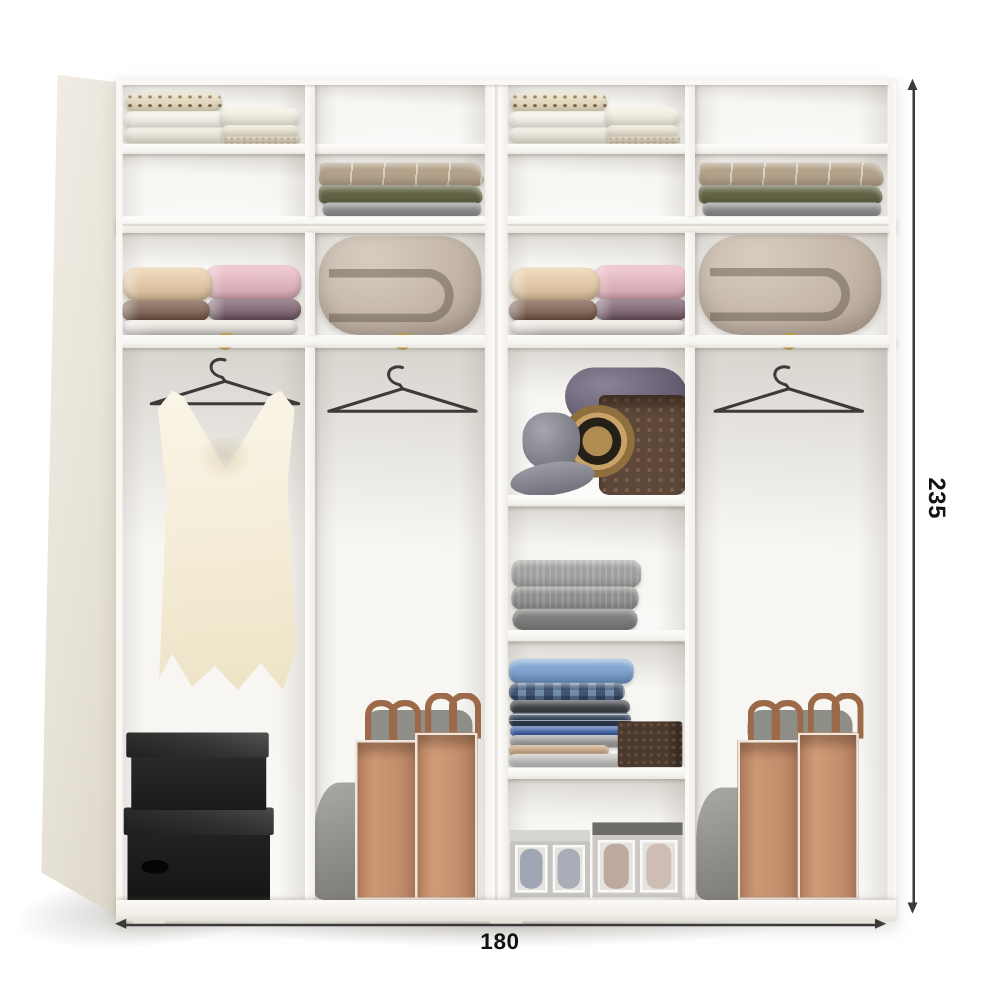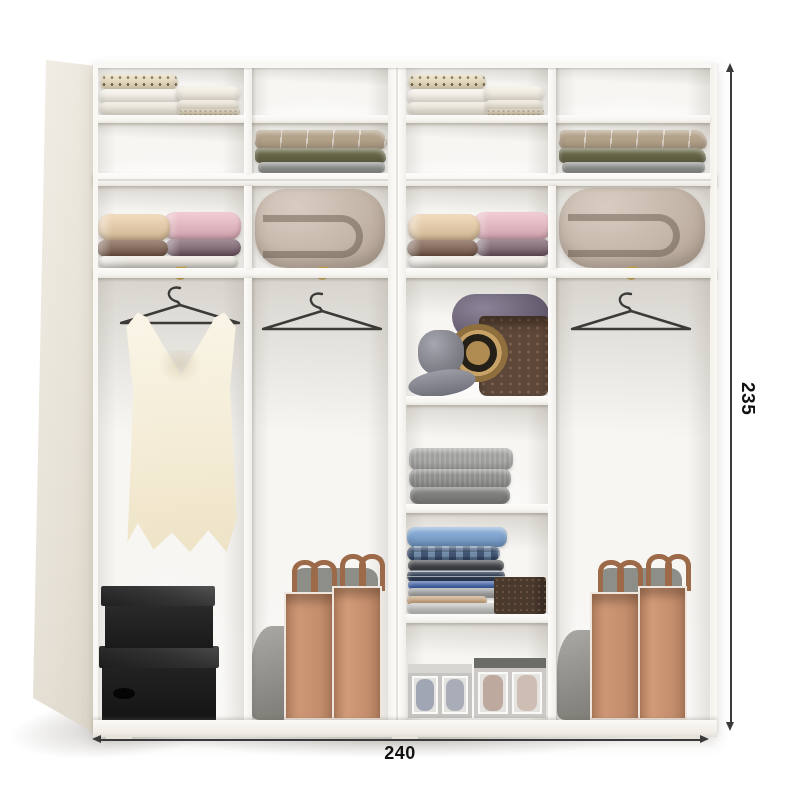--- a/index.html
+++ b/index.html
@@ -246,15 +246,15 @@
   <div class="abs" style="left:672px;top:736px;width:26px;height:5px;border-radius:0 0 4px 4px;background:#e8e3da;"></div>
 
   <div class="dim-line" style="left:730px;top:70px;width:1.5px;height:654px;"></div>
   <div class="arr" style="left:726px;top:63px;border-left:4.5px solid transparent;border-right:4.5px solid transparent;border-bottom:9px solid #3a3a3a;"></div>
   <div class="arr" style="left:726px;top:722px;border-left:4.5px solid transparent;border-right:4.5px solid transparent;border-top:9px solid #3a3a3a;"></div>
   <div class="dim-label" style="left:733px;top:370px;width:30px;height:58px;writing-mode:vertical-rl;display:flex;align-items:center;justify-content:center;font-size:19px;">235</div>
 
   <div class="dim-line" style="left:99px;top:739px;width:603px;height:1.5px;"></div>
   <div class="arr" style="left:92px;top:735px;border-top:4.5px solid transparent;border-bottom:4.5px solid transparent;border-right:9px solid #3a3a3a;"></div>
   <div class="arr" style="left:700px;top:735px;border-top:4.5px solid transparent;border-bottom:4.5px solid transparent;border-left:9px solid #3a3a3a;"></div>
-  <div class="dim-label" style="left:368px;top:743px;width:64px;text-align:center;">240</div>
+  <div class="dim-label" style="left:368px;top:743px;width:64px;text-align:center;">180</div>
 
 </div>
 
 </body></html>

